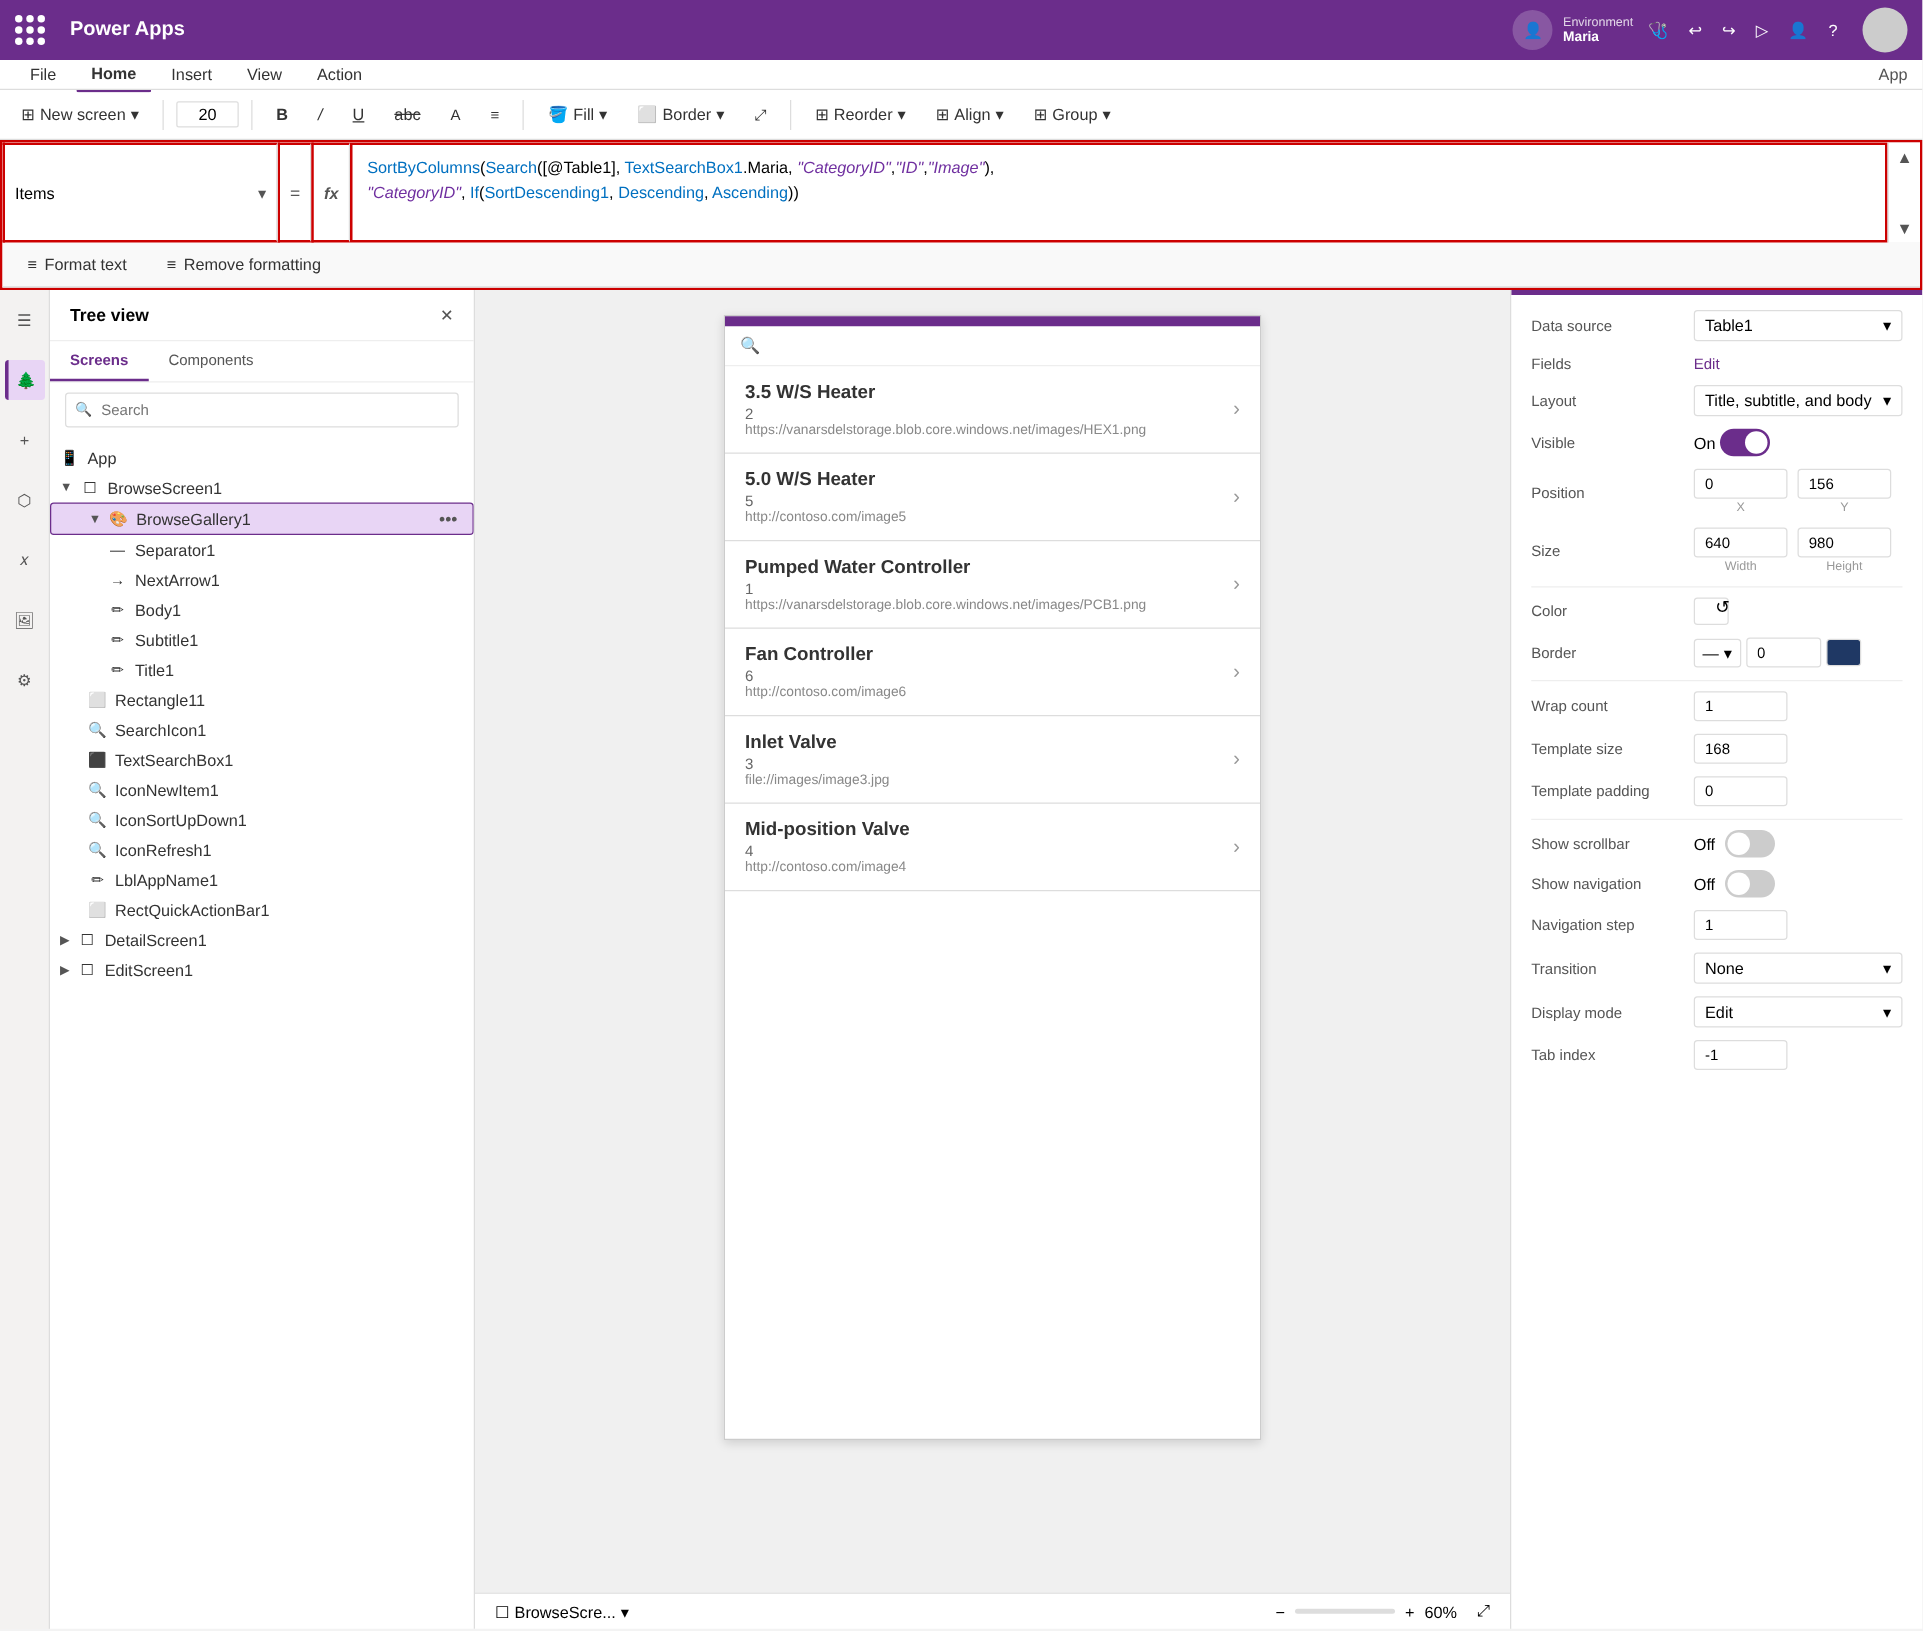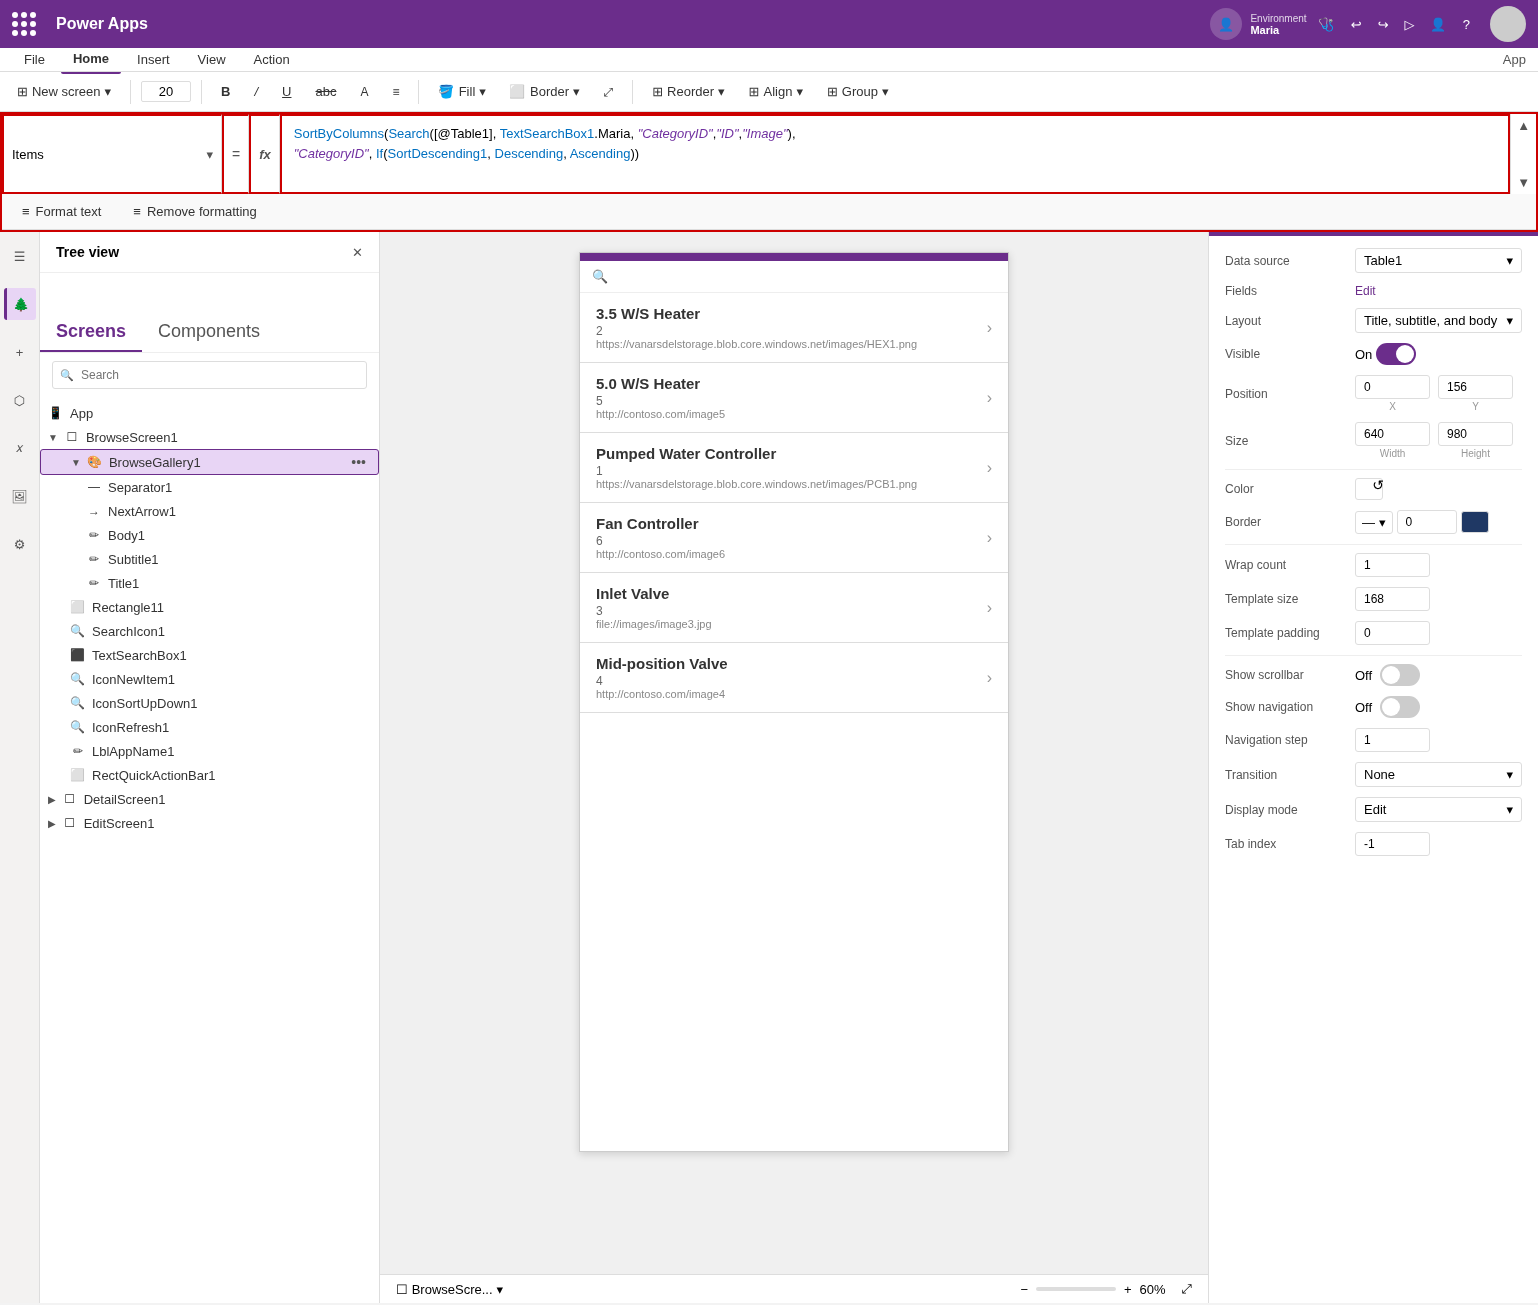--- a/index.html
+++ b/index.html
@@ -63,21 +63,21 @@
     
     .left-icons { width:40px; background:#f3f2f1; border-right:1px solid #ddd; display:flex; flex-direction:column; align-items:center; padding:8px 0; gap:16px; }
     .left-icons .icon-btn { width:32px; height:32px; display:flex; align-items:center; justify-content:center; cursor:pointer; border-radius:3px; color:#555; }
     .left-icons .icon-btn.active { background:#e8d5f5; color:#6b2d8b; border-left:3px solid #6b2d8b; }
 
     
     .tree-panel { width:340px; background:white; border-right:1px solid #ddd; display:flex; flex-direction:column; }
     .tree-header { display:flex; align-items:center; justify-content:space-between; padding:12px 16px; border-bottom:1px solid #eee; }
     .tree-header h3 { font-size:14px; font-weight:600; }
     .tree-tabs { display:flex; border-bottom:1px solid #eee; }
-    .tree-tab { padding:8px 16px; cursor:pointer; font-size:18px; color:#555; border-bottom:2px solid transparent;margin-top:40px; }
+    .tree-tab { padding:8px 16px; cursor:pointer; font-size:12px; color:#555; border-bottom:2px solid transparent; }
     .tree-tab.active { color:#6b2d8b; border-bottom:2px solid #6b2d8b; font-weight:600; }
     .tree-search { padding:8px 12px; }
     .tree-search input { width:100%; border:1px solid #ddd; border-radius:3px; padding:6px 10px 6px 28px; font-size:12px; outline:none; }
     .tree-search .search-wrap { position:relative; }
     .tree-search .search-wrap::before { content:'🔍'; position:absolute; left:8px; top:50%; transform:translateY(-50%); font-size:11px; }
     .tree-content { flex:1; overflow-y:auto; padding:4px 0; }
 
     .tree-item { display:flex; align-items:center; padding:4px 8px; gap:6px; cursor:pointer; font-size:12px; color:#333; }
     .tree-item.highlighted { background:#e8d5f5; border:1px solid #6b2d8b; border-radius:3px; }
     .tree-item .indent1 { width:16px; }

